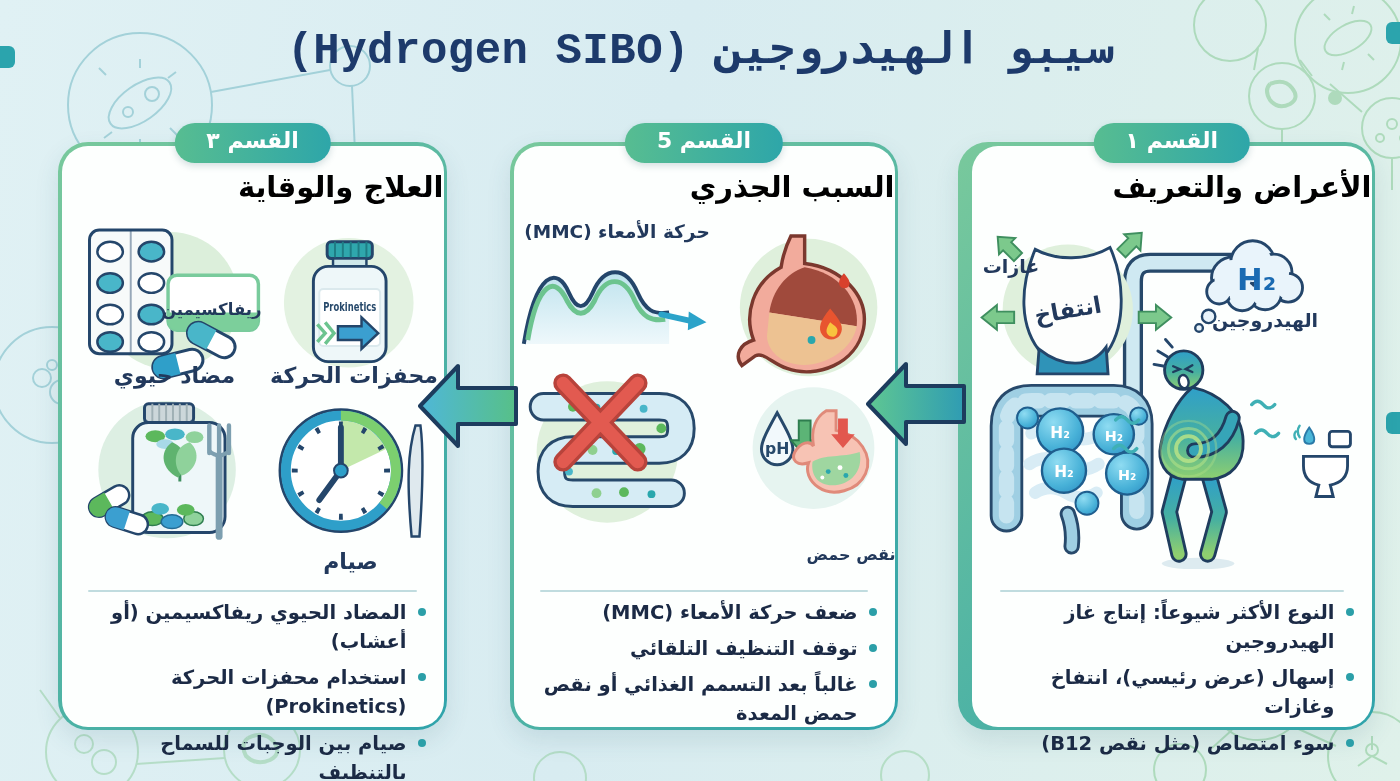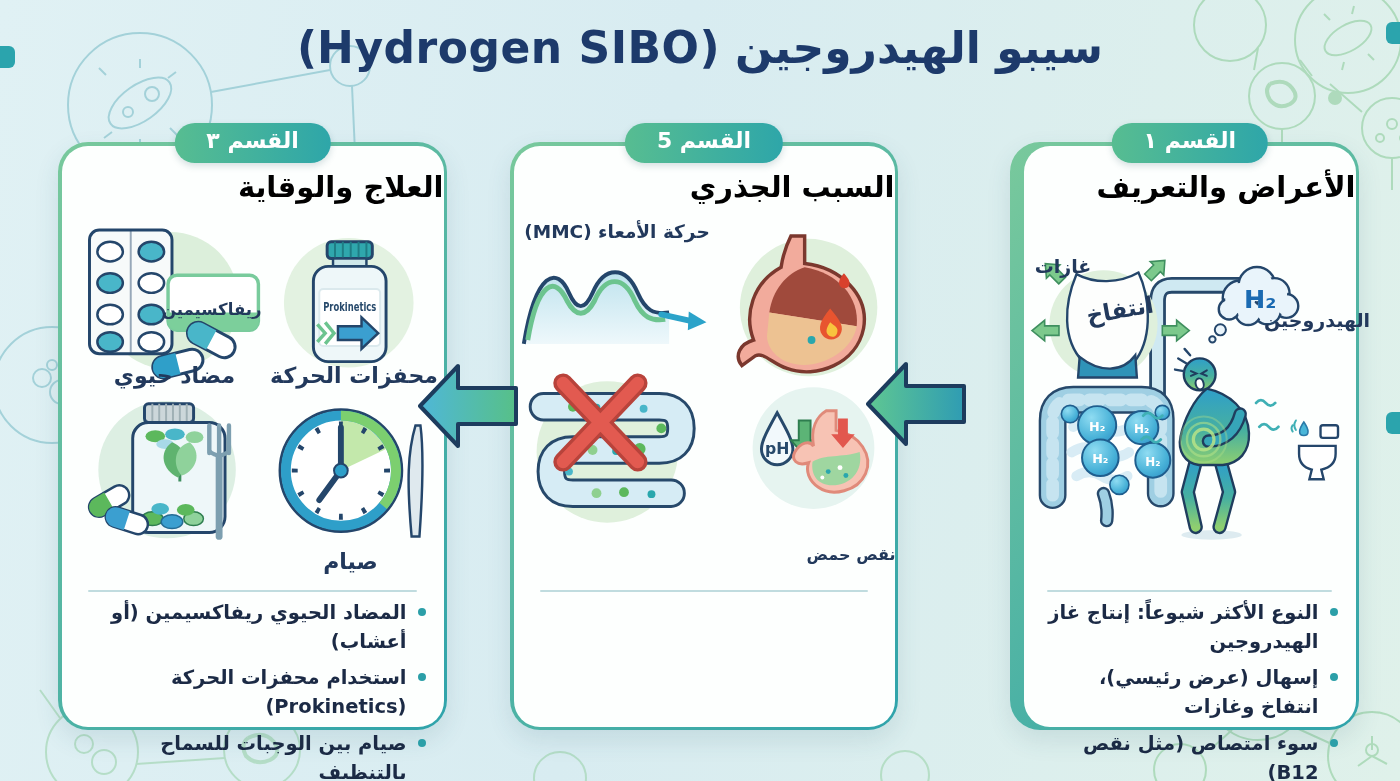--- a/index.html
+++ b/index.html
@@ -1,21 +1,21 @@
 <!DOCTYPE html>
 <html><head>
 <meta charset="utf-8">
 <style>
   html,body{margin:0;padding:0;background:#cfe6ec;}
   *{box-sizing:border-box;font-family:"DejaVu Sans",sans-serif;}
   .canvas{position:relative;width:1400px;height:781px;overflow:hidden;
     background:linear-gradient(100deg,#e0f1f4 0%,#d8ecf1 45%,#dff1ea 100%);}
   .bg-decor{position:absolute;inset:0;z-index:0;}
   .title{position:absolute;top:22px;left:0;right:0;z-index:2;text-align:center;
-    font-size:44px;font-weight:700;color:#1d3a6b;letter-spacing:.5px;}
+    font-size:44px;font-weight:700;color:#1d3a6b;letter-spacing:.5px;font-family:Liberation Mono, monospace;}
   .panel{position:absolute;top:142px;height:588px;z-index:2;border-radius:30px;padding:3.5px;
     background:linear-gradient(135deg,#79c99c,#2fa3ab);
     box-shadow:0 10px 24px rgba(40,90,110,.12);}
   .panel-inner{position:relative;width:100%;height:100%;background:#fdfffe;border-radius:26px;}
   .badge{position:absolute;top:-23px;left:50%;transform:translateX(-50%);z-index:3;
     background:linear-gradient(90deg,#57bd91,#2ea6a9);color:#fff;font-size:22px;font-weight:700;
     padding:5px 32px 10px;border-radius:24px;white-space:nowrap;box-shadow:0 3px 7px rgba(30,80,90,.18);}
   .heading{position:absolute;top:24px;left:0;right:0;margin:0;text-align:right;
     font-size:29px;font-weight:700;color:#000000;}
   .illus{position:absolute;top:75px;left:0;right:0;height:348px;}
@@ -274,24 +274,38 @@
             <circle cx="338" cy="256" r="2.5" fill="#2aa7ad"></circle>
               <circle cx="314" cy="258" r="2" fill="#ffffff"></circle>
             <path d="M330,198 h10 v16 h7 l-12,14 l-12,-14 h7 z" fill="#e2574e"></path>
           </g>
         </svg>
         <div class="lbl" dir="rtl" style="left:6px;top:0px;width:195px;font-size:18.5px;">حركة الأمعاء (MMC)</div>
         <div class="lbl" dir="rtl" style="left:212px;top:324px;width:170px;font-size:16px;text-align:right;">نقص حمض</div>
       </div>
 
       <div class="divider"></div>
+      <ul class="bullets" dir="rtl">
+        <li>
+            <span class="dot"></span>
+            <span>ضعف حركة الأمعاء (MMC)</span>
+          </li>
+        <li>
+            <span class="dot"></span>
+            <span>توقف التنظيف التلقائي</span>
+          </li>
+        <li>
+            <span class="dot"></span>
+            <span>غالباً بعد التسمم الغذائي أو نقص حمض المعدة</span>
+          </li>
+      </ul>
     </div>
   </section>
 
-  <section class="panel" style="left:1010px;width:349px;padding-left:14px;">
+  <section class="panel" style="left:958px;width:417px;padding-left:14px;">
     <div class="panel-inner">
       <div class="badge" dir="rtl">القسم ١</div>
       <h2 class="heading" dir="rtl">الأعراض والتعريف</h2>
 
       <div class="illus">
         <svg viewBox="0 0 417 348">
           <defs>
             <linearGradient id="personGrad" x1="0" y1="0" x2="0" y2="1">
               <stop offset="0" stop-color="#2f9fc9"></stop>
                 <stop offset="0.55" stop-color="#47b0a0"></stop>

